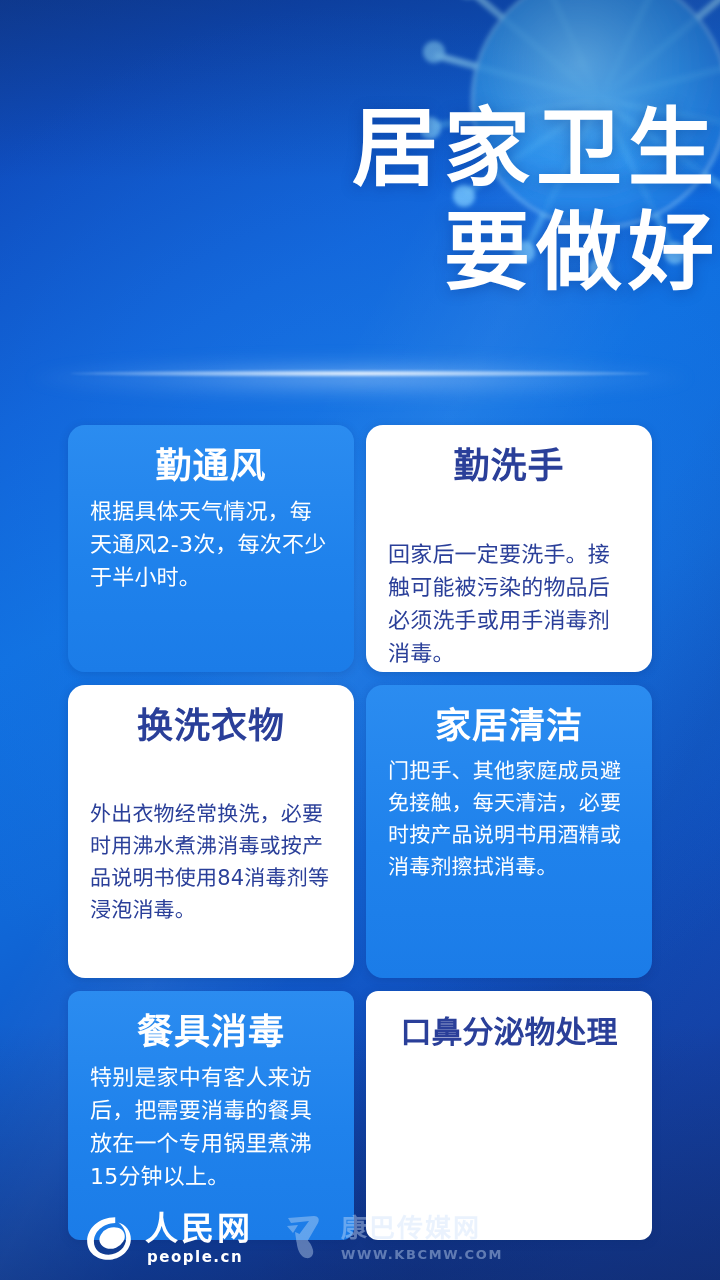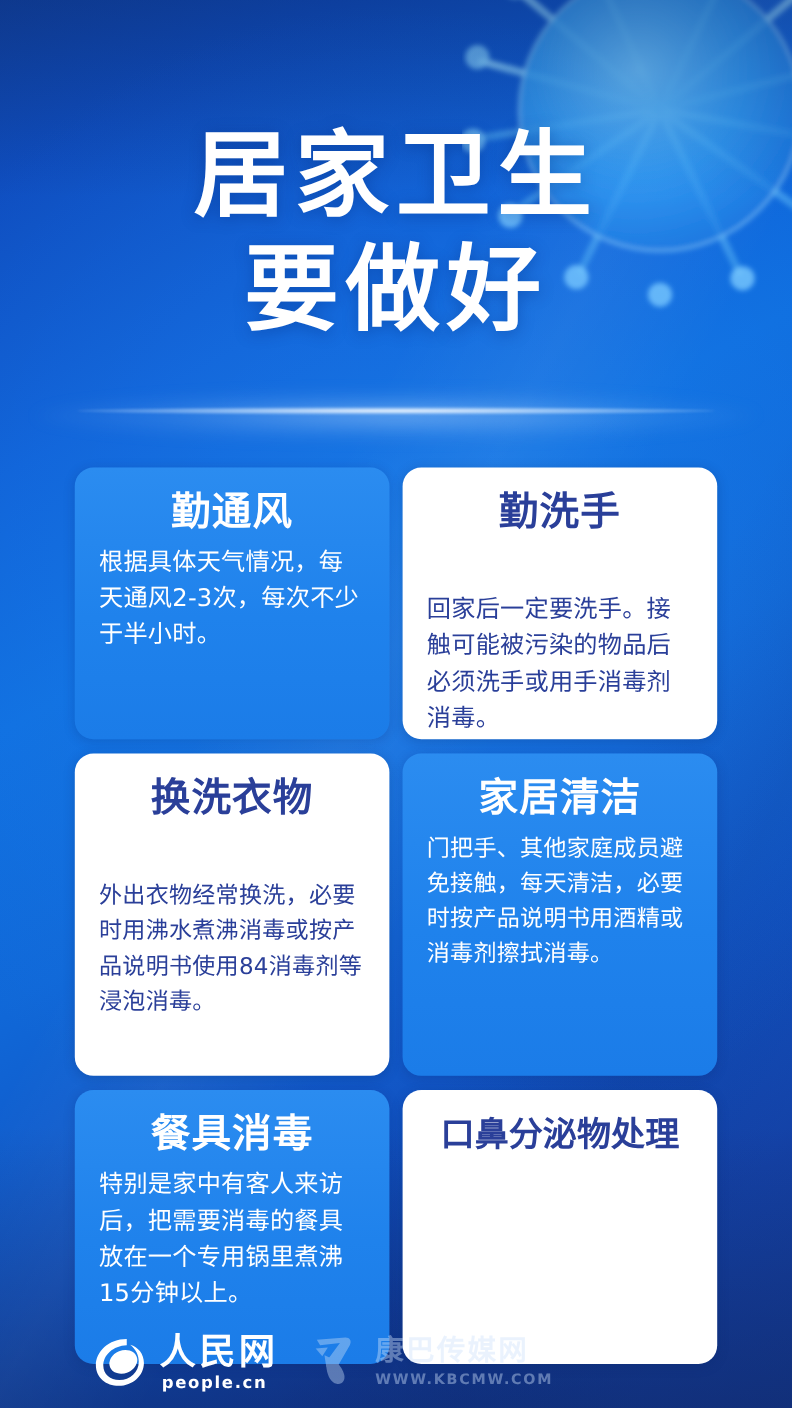--- a/index.html
+++ b/index.html
@@ -54,24 +54,24 @@
     right: -60px;
     width: 360px;
     height: 360px;
     pointer-events: none;
   }
   .virus-layer svg { display: block; width: 100%; height: 100%; }
 
   
   .title-block {
     position: absolute;
-    top: 108px;
+    top: 96px;
     left: 0;
     width: 720px;
-    text-align: center;
+    text-align: right;
     z-index: 4;
   }
   .title-line {
     color: #ffffff;
     font-family: "DejaVu Serif", "Liberation Serif", serif;
     font-weight: 700;
     font-size: 86px;
     line-height: 104px;
     letter-spacing: 6px;
     text-shadow: 0 2px 14px rgba(0, 40, 120, 0.35);
@@ -121,21 +121,21 @@
   }
   .card {
     border-radius: 17px;
     padding: 20px 22px 18px 22px;
     display: flex;
     flex-direction: column;
     align-items: center;
   }
   .card.r1 { height: 247px; }
   .card.r2 { height: 293px; }
-  .card.r3 { height: 249px; }
+  .card.r3 { height: 249px; border-radius: 12px; }
 
   .card.blue {
     background: linear-gradient(180deg, #2b8cf0 0%, #1f82ec 55%, #1b7ce8 100%);
     box-shadow: 0 2px 10px rgba(5, 35, 100, 0.18);
   }
   .card.white {
     background: #ffffff;
     box-shadow: 0 2px 10px rgba(5, 35, 100, 0.22);
   }
 

